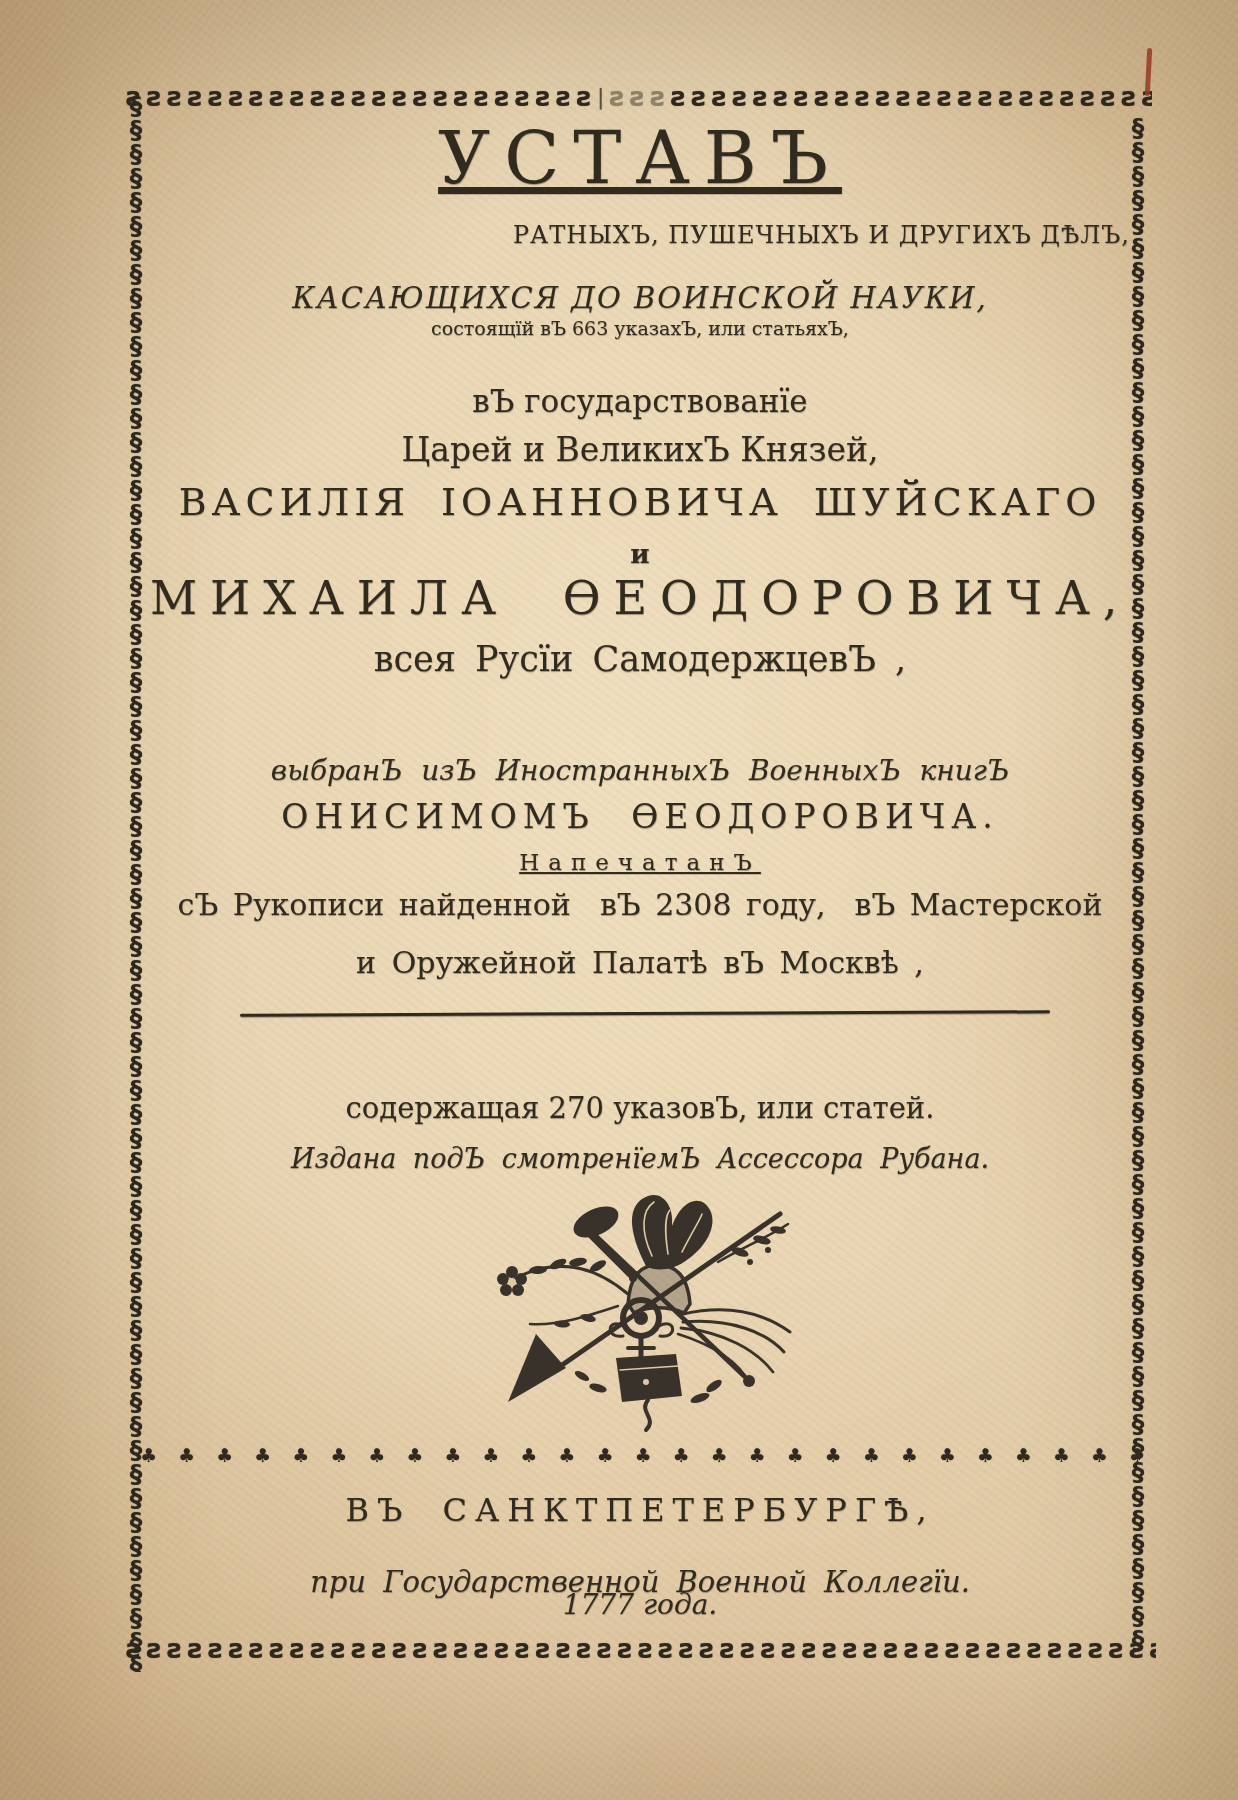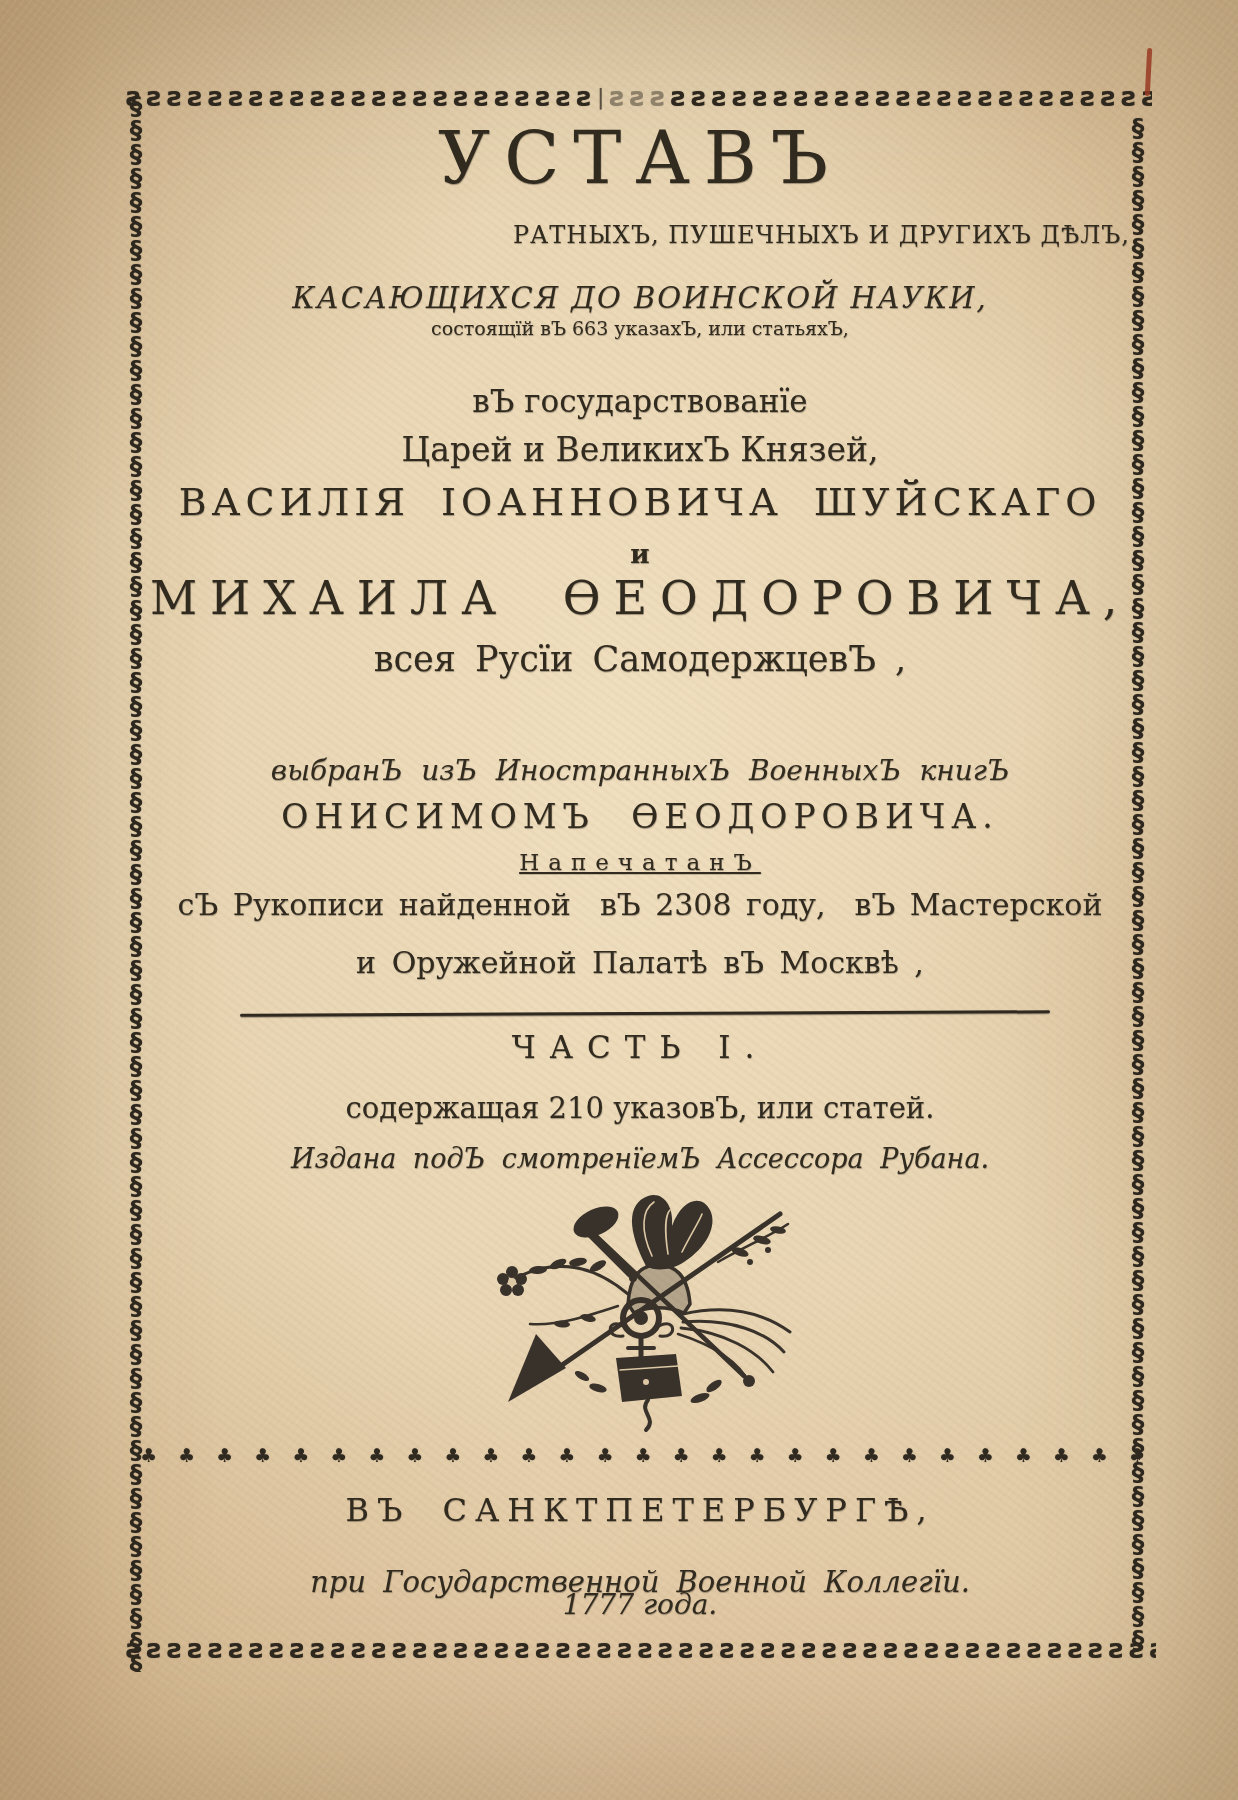--- a/index.html
+++ b/index.html
@@ -48,21 +48,21 @@
     font-family:"DejaVu Sans","Liberation Sans",sans-serif;
     text-shadow:0 0 1px rgba(45,39,30,.5);
   }
   .line{
     position:absolute;left:150px;width:980px;
     text-align:center;line-height:1.12;
     text-shadow:0.4px 0.6px 0.8px rgba(44,37,27,.38);
     white-space:nowrap;
   }
   .it{font-style:italic;}
-  .title   {top:118px;  font-size:72px; letter-spacing:14px;}
+  .title   {top:118px;  font-size:72px; letter-spacing:14px;text-decoration:underline;}
   .l-sub1  {top:222px;  font-size:24px; letter-spacing:1px;text-align:right;}
   .l-sub2  {top:282px;  font-size:29px; letter-spacing:2px;}
   .l-sub3  {top:318px;  font-size:19px;}
   .l-gov   {top:384px;  font-size:31px;}
   .l-tsar  {top:432px;  font-size:33px;}
   .l-name1 {top:481px;  font-size:38px; letter-spacing:5px; word-spacing:14px;}
   .l-and   {top:540px;  font-size:26px; font-weight:bold;}
   .l-name2 {top:573px;  font-size:46px; letter-spacing:13px; word-spacing:26px;}
   .l-rus   {top:640px;  font-size:35px; word-spacing:8px;}
   .l-years {top:700px;  font-size:31px;}
@@ -112,22 +112,21 @@
   <div class="line l-rus">всея Русїи СамодержцевЪ ,</div>
   <div class="line l-name2">МИХАИЛА ѲЕОДОРОВИЧА,</div>
   <div class="line l-comp1 it">выбранЪ изЪ ИностранныхЪ ВоенныхЪ книгЪ</div>
   <div class="line l-comp2">ОНИСИМОМЪ ѲЕОДОРОВИЧА.</div>
   <div class="line l-print1">НапечатанЪ</div>
   <div class="line l-print2">сЪ Рукописи найденной  вЪ 2308 году,  вЪ Мастерской</div>
   <div class="line l-print3">и Оружейной Палатѣ вЪ Москвѣ ,</div>
 
   <div class="rule"></div>
 
-  <div class="line l-part">ЧАСТЬ І.</div>
-  <div class="line l-part1">содержащая 210 указовЪ, или статей.</div>
+  <div class="line l-part1">содержащая 270 указовЪ, или статей.</div>
   <div class="line l-part2 it">Издана подЪ смотренїемЪ Ассессора Рубана.</div>
 
   <div class="vignette">
     <svg width="330" height="272" viewBox="0 0 330 272">
       <g stroke="#39322a" fill="none" stroke-linecap="round">
 
         <line x1="302" y1="48" x2="74" y2="206" stroke-width="5"></line>
         <polygon points="88,202 30,236 58,168" fill="#39322a" stroke="none"></polygon>
 
         <line x1="118" y1="70" x2="266" y2="210" stroke-width="4.5"></line>

